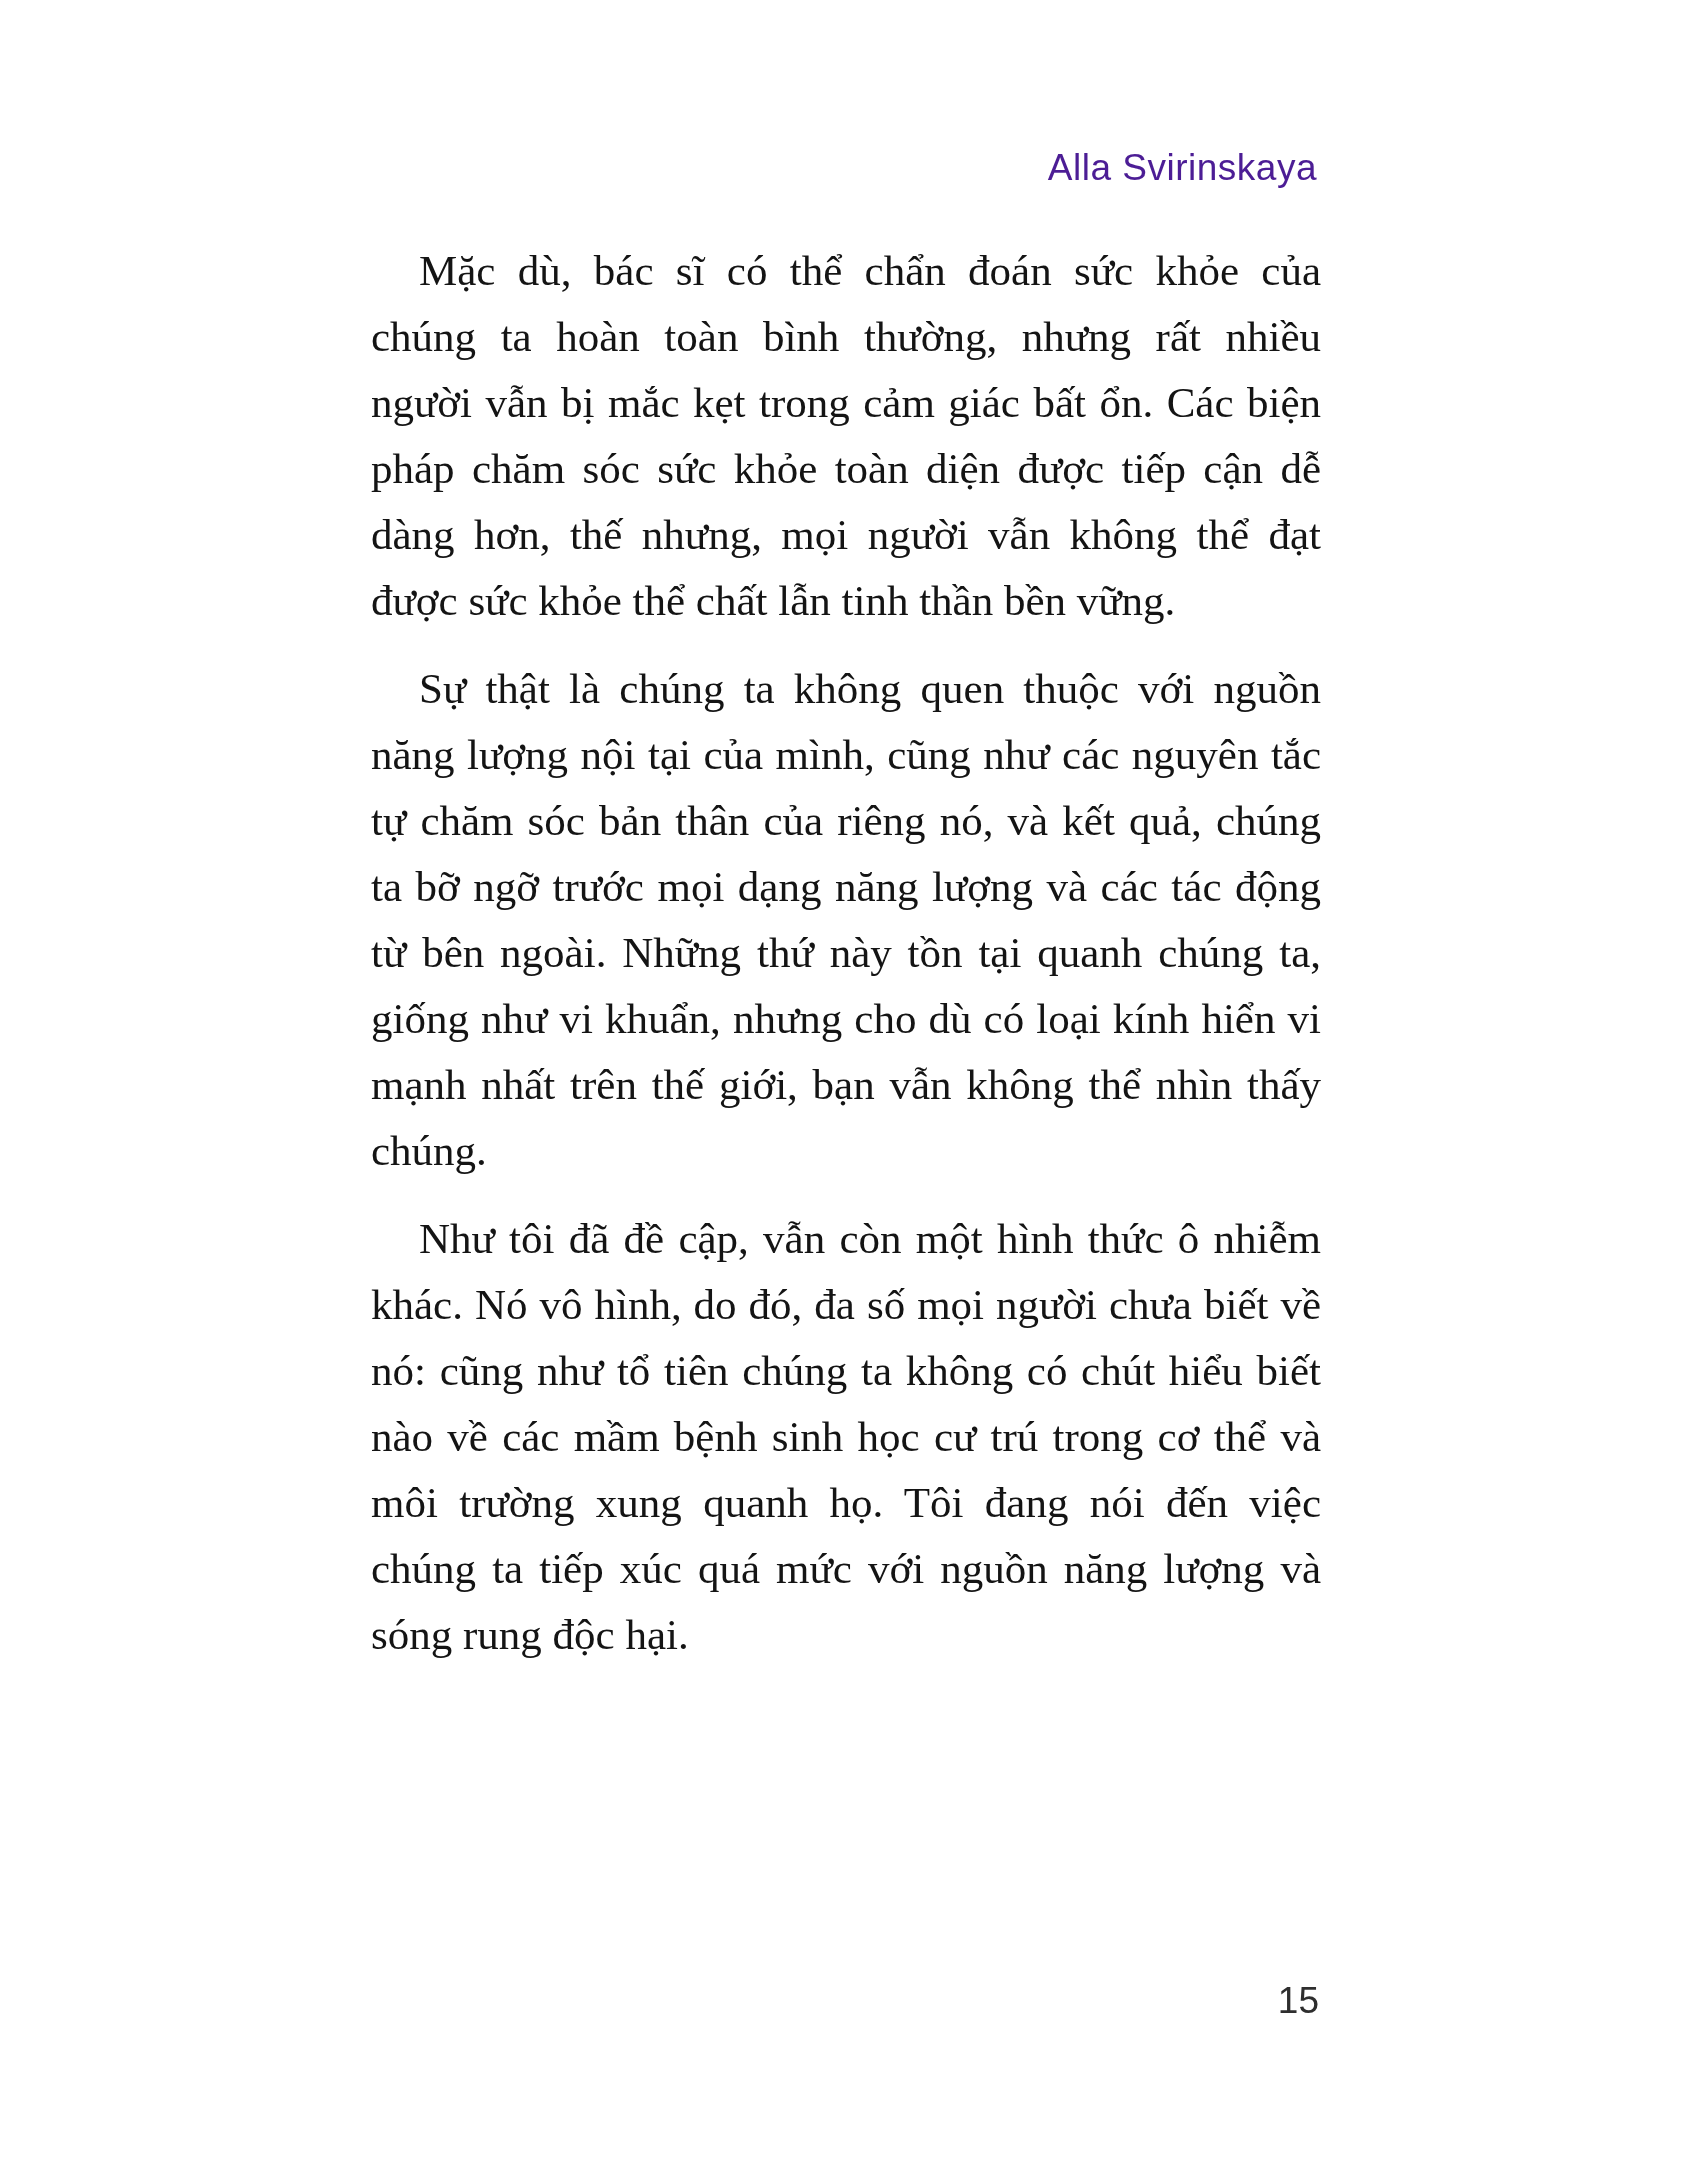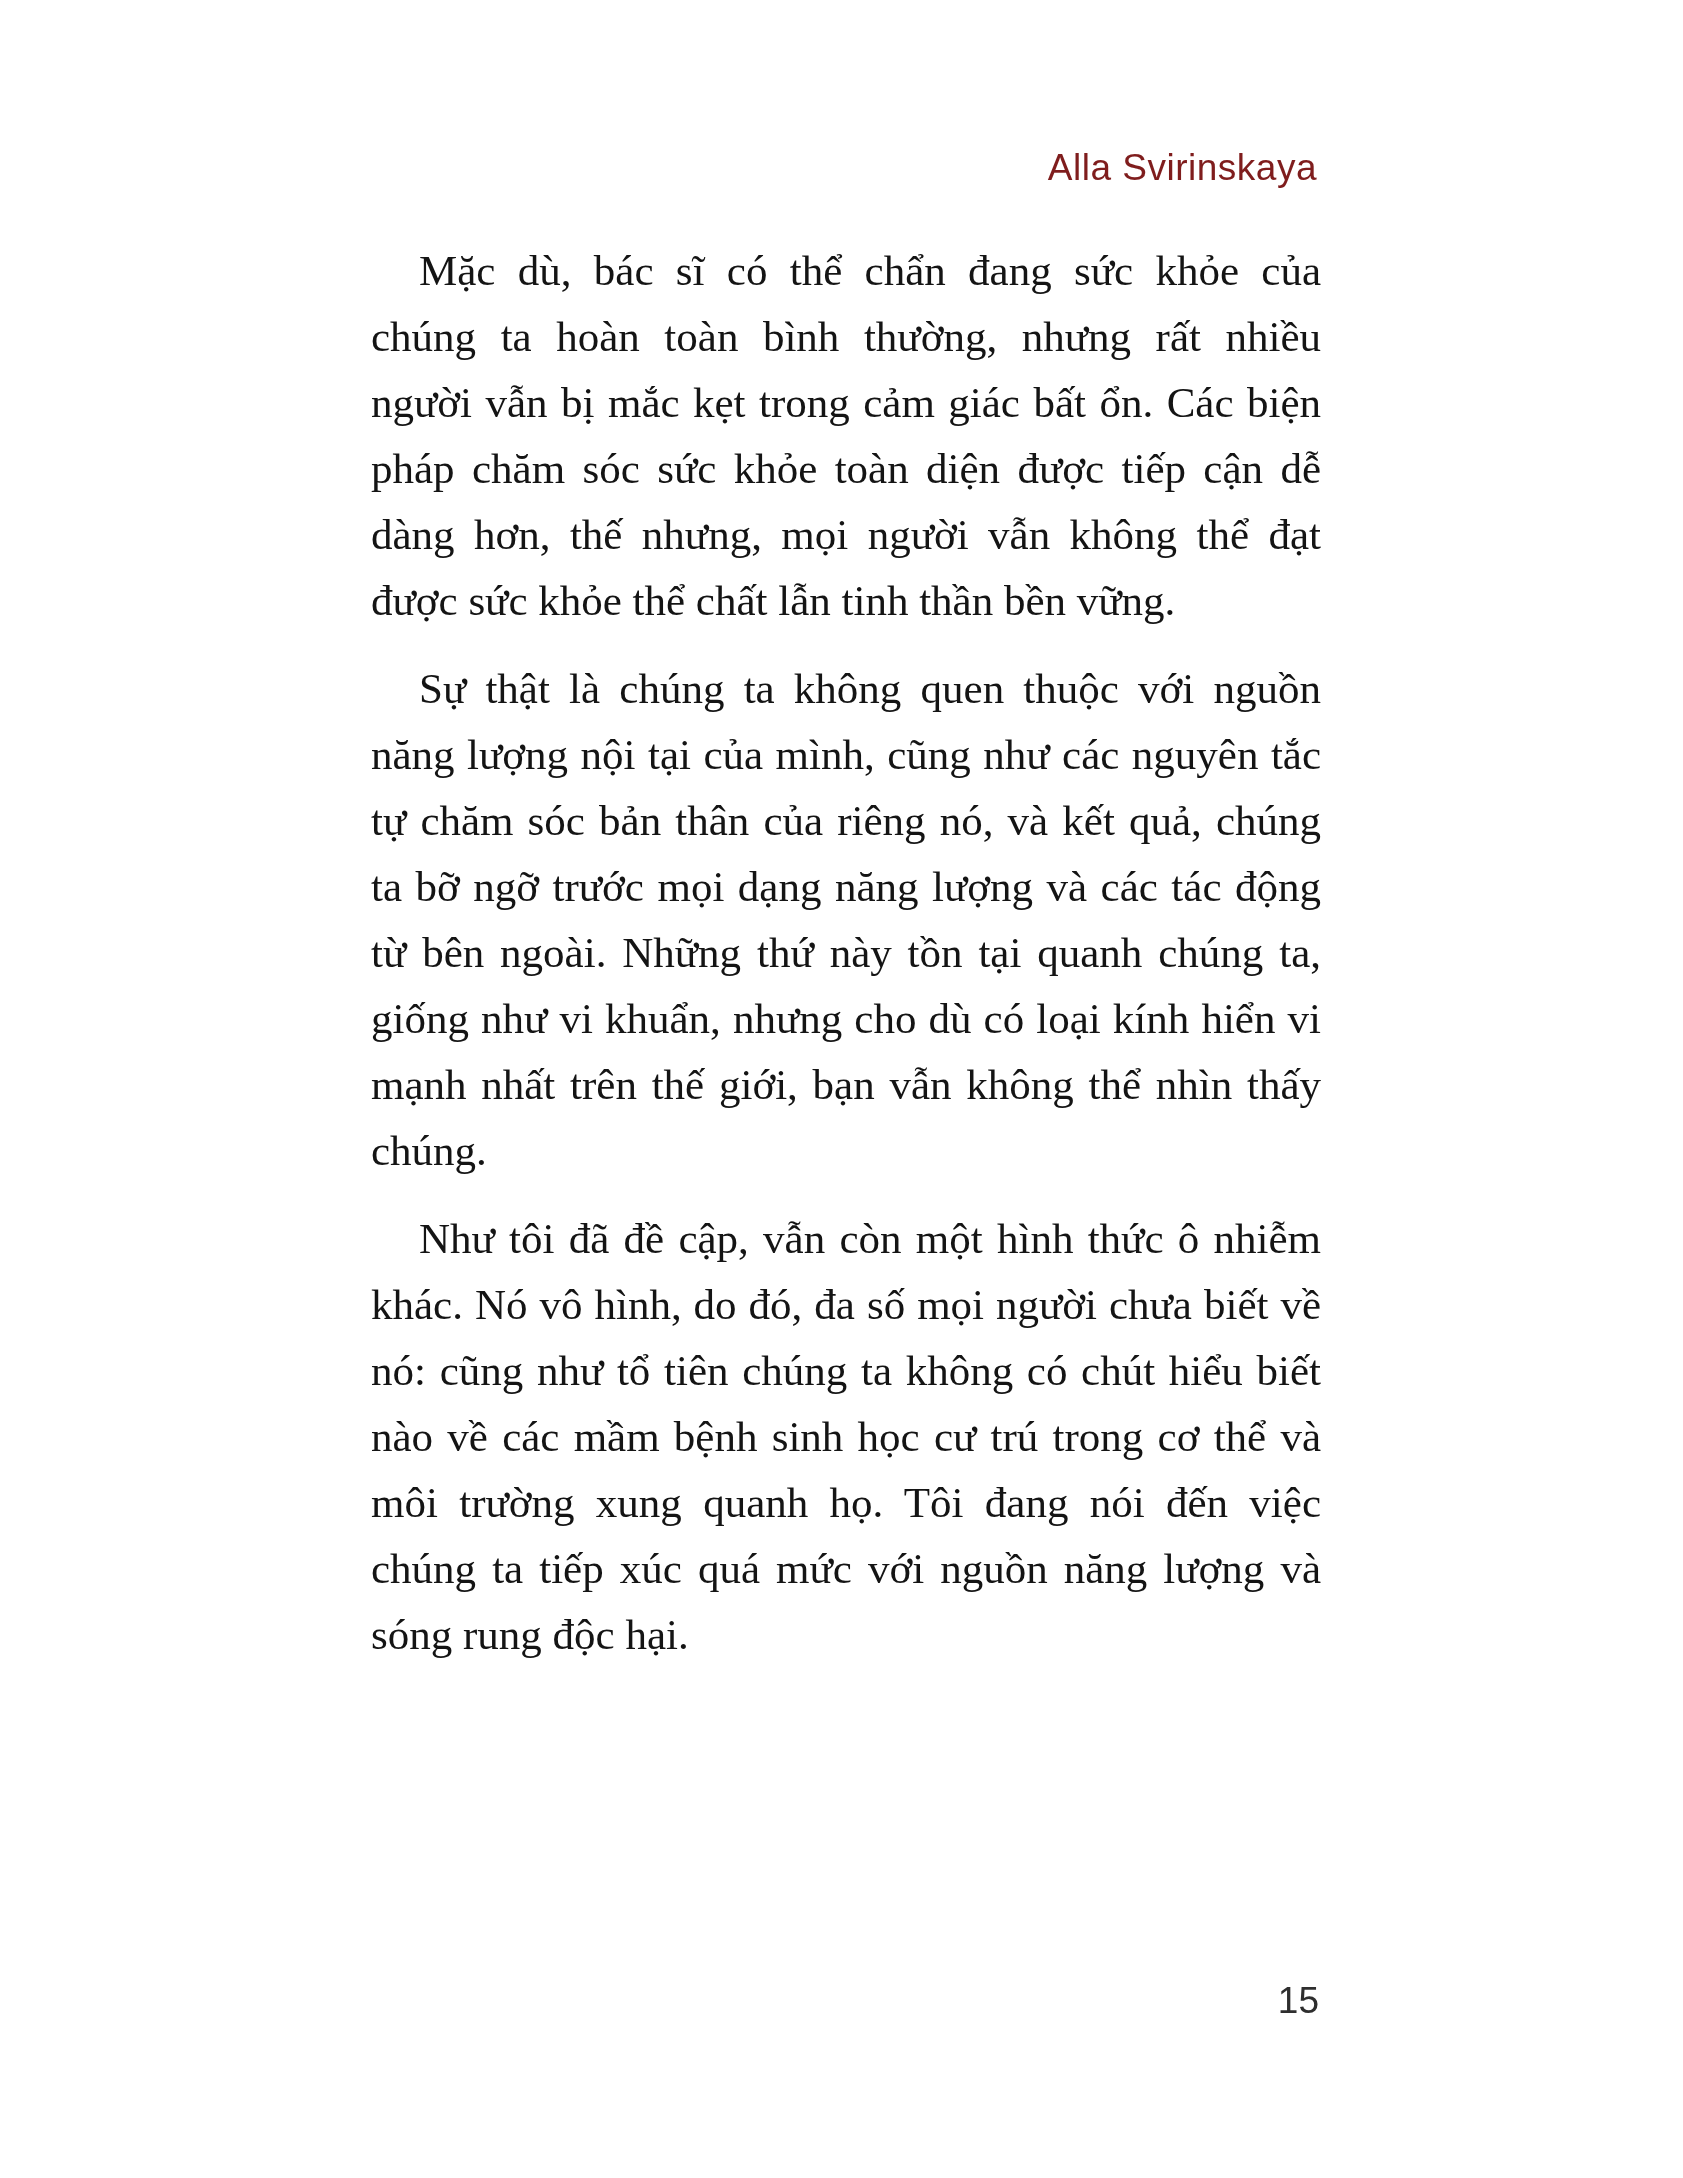--- a/index.html
+++ b/index.html
@@ -16,21 +16,21 @@
     font-family: "Liberation Serif", serif;
   }
   .running-head {
     position: absolute;
     top: 147px;
     right: 366px;
     font-family: "Liberation Sans", sans-serif;
     font-size: 37px;
     font-weight: 400;
     letter-spacing: 0.5px;
-    color: #7f1d1d;
+    color: #4c1d95;
     white-space: nowrap;
   }
   .body-text {
     position: absolute;
     top: 238px;
     left: 371px;
     width: 950px;
     font-size: 43px;
     line-height: 66px;
     color: #141414;
@@ -53,21 +53,21 @@
   }
 </style>
 </head>
 <body>
 
 <div class="page">
 
   <div class="running-head">Alla Svirinskaya</div>
 
   <div class="body-text">
-    <p class="indent">Mặc dù, bác sĩ có thể chẩn đang sức khỏe của chúng ta hoàn toàn bình thường, nhưng rất nhiều người vẫn bị mắc kẹt trong cảm giác bất ổn. Các biện pháp chăm sóc sức khỏe toàn diện được tiếp cận dễ dàng hơn, thế nhưng, mọi người vẫn không thể đạt được sức khỏe thể chất lẫn tinh thần bền vững.</p>
+    <p class="indent">Mặc dù, bác sĩ có thể chẩn đoán sức khỏe của chúng ta hoàn toàn bình thường, nhưng rất nhiều người vẫn bị mắc kẹt trong cảm giác bất ổn. Các biện pháp chăm sóc sức khỏe toàn diện được tiếp cận dễ dàng hơn, thế nhưng, mọi người vẫn không thể đạt được sức khỏe thể chất lẫn tinh thần bền vững.</p>
     <p class="indent">Sự thật là chúng ta không quen thuộc với nguồn năng lượng nội tại của mình, cũng như các nguyên tắc tự chăm sóc bản thân của riêng nó, và kết quả, chúng ta bỡ ngỡ trước mọi dạng năng lượng và các tác động từ bên ngoài. Những thứ này tồn tại quanh chúng ta, giống như vi khuẩn, nhưng cho dù có loại kính hiển vi mạnh nhất trên thế giới, bạn vẫn không thể nhìn thấy chúng.</p>
     <p class="indent">Như tôi đã đề cập, vẫn còn một hình thức ô nhiễm khác. Nó vô hình, do đó, đa số mọi người chưa biết về nó: cũng như tổ tiên chúng ta không có chút hiểu biết nào về các mầm bệnh sinh học cư trú trong cơ thể và môi trường xung quanh họ. Tôi đang nói đến việc chúng ta tiếp xúc quá mức với nguồn năng lượng và sóng rung độc hại.</p>
   </div>
 
   <div class="page-number">15</div>
 
 </div>
 
 
 </body></html>

